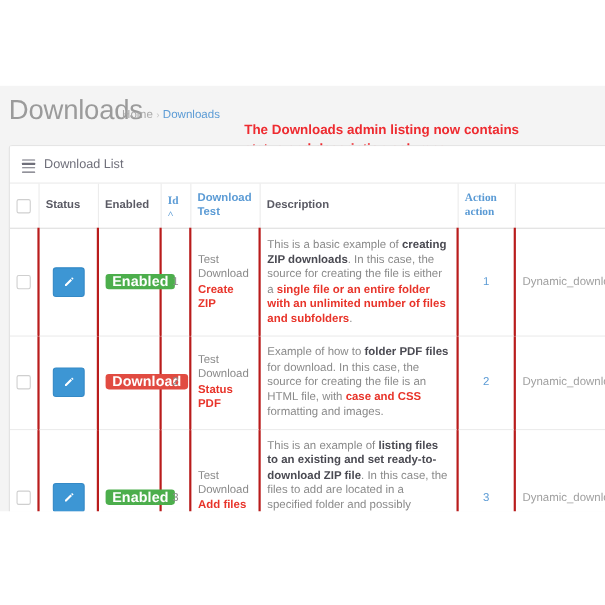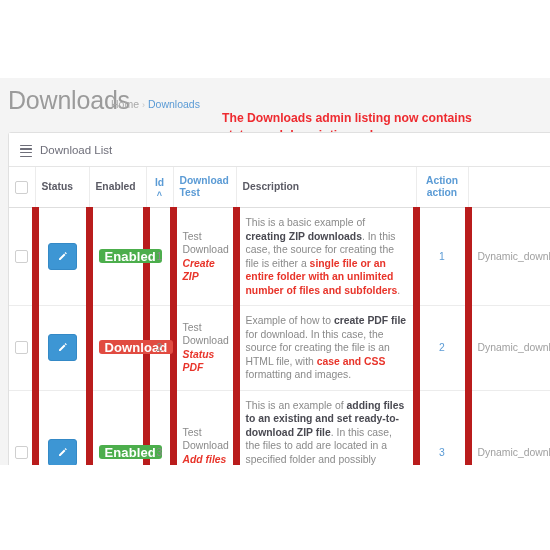--- a/index.html
+++ b/index.html
@@ -137,25 +137,25 @@
     padding: 8px 6px;
     vertical-align: middle;
     font-size: 10.3px;
     font-weight: bold;
     color: #5a5a64;
     text-align: left;
     line-height: 12px;
     background: #ffffff;
   }
   table.dl th.sortable { color: #5b9bd5; }
-  table.dl th.center  { text-align: center; }
+  table.dl th.center  { text-align: left; font-family: Liberation Serif, serif; }
   table.dl th.mask-h  { text-align: center; }
   table.dl td {
     border-bottom: 1px solid #ececec;
-    border-right: 7px solid #b91c1c;
+    border-right: 2px solid #b91c1c;
     padding: 8px 6px;
     vertical-align: middle;
     line-height: 13.5px;
   }
   table.dl th:last-child, table.dl td:last-child { border-right: none; }
   table.dl tr:last-child td { border-bottom: none; }
 
   .chk {
     width: 11px;
     height: 11px;
@@ -196,21 +196,20 @@
   }
   .badge.enabled  { background: #4cae4c; }
   .badge.disabled { background: #e14b41; }
   .cell-center { text-align: center; }
   .id-cell { text-align: center; color: #8a8a8a; }
   .name-cell { color: #8a8a8a; }
   .name-cell .nm-red {
     color: #e8342a;
     font-weight: bold;
     display: block;
-    font-style: italic;
   }
   .desc-cell { color: #8a8a8a; }
   .desc-cell b { color: #4a4a52; }
   .desc-cell .r {
     color: #e8342a;
     font-weight: bold;
   }
   .dyn-cell {
     text-align: center;
   }
@@ -319,41 +318,41 @@
                   <span>
                     <svg width="11" height="11" viewBox="0 0 16 16">
                       <path d="M12.4 1.6l2 2-1.3 1.3-2-2zM10.3 3.7l2 2L5 13H3v-2z" fill="#ffffff"></path>
                     </svg>
                   </span>
                 </div>
               </td>
               <td class="cell-center"><span class="badge disabled">Download</span></td>
               <td class="id-cell">2</td>
               <td class="name-cell"><span>Test Download</span><span class="nm-red">Status PDF</span></td>
-              <td class="desc-cell">Example of how to <b>create PDF file</b> for download. In this case, the source for creating the file is an HTML file, with <span class="r">case and CSS</span> formatting and images.</td>
+              <td class="desc-cell">Example of how to <b>folder PDF files</b> for download. In this case, the source for creating the file is an HTML file, with <span class="r">case and CSS</span> formatting and images.</td>
               <td class="dyn-cell"><a href="#">2</a></td>
               <td class="mask-cell">Dynamic_downloads_create_pdf</td>
             </tr>
             <tr>
               <td class="cell-center">
                 <span class="chk"></span>
               </td>
               <td>
                 <div class="btn-edit">
                   <span>
                     <svg width="11" height="11" viewBox="0 0 16 16">
                       <path d="M12.4 1.6l2 2-1.3 1.3-2-2zM10.3 3.7l2 2L5 13H3v-2z" fill="#ffffff"></path>
                     </svg>
                   </span>
                 </div>
               </td>
               <td class="cell-center"><span class="badge enabled">Enabled</span></td>
               <td class="id-cell">3</td>
               <td class="name-cell"><span>Test Download</span><span class="nm-red">Add files to ZIP</span></td>
-              <td class="desc-cell">This is an example of <b>adding files to an existing and set ready-to-download ZIP file</b>. In this case, the files to add are located in a specified folder and possibly subfolders. The corresponding dynamic replacements are made in these files.</td>
+              <td class="desc-cell">This is an example of <b>listing files to an existing and set ready-to-download ZIP file</b>. In this case, the files to add are located in a specified folder and possibly subfolders. The corresponding dynamic replacements are made in these files.</td>
               <td class="dyn-cell"><a href="#">3</a></td>
               <td class="mask-cell">Dynamic_downloads_add_files</td>
             </tr>
           </tbody>
       </table>
     </div>
 
   </div>
 
   <div class="bottom-cover"></div>

